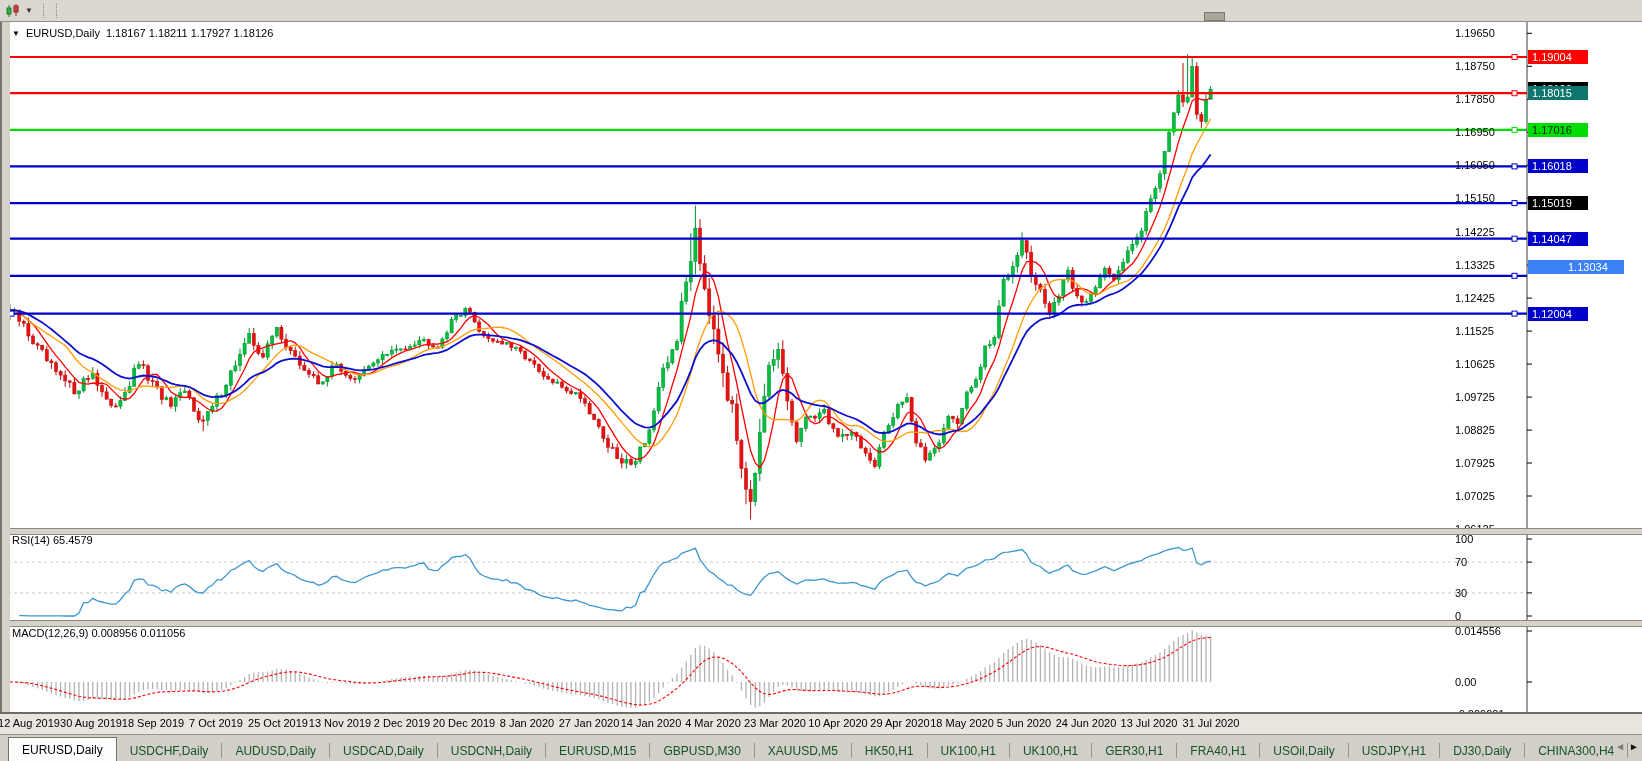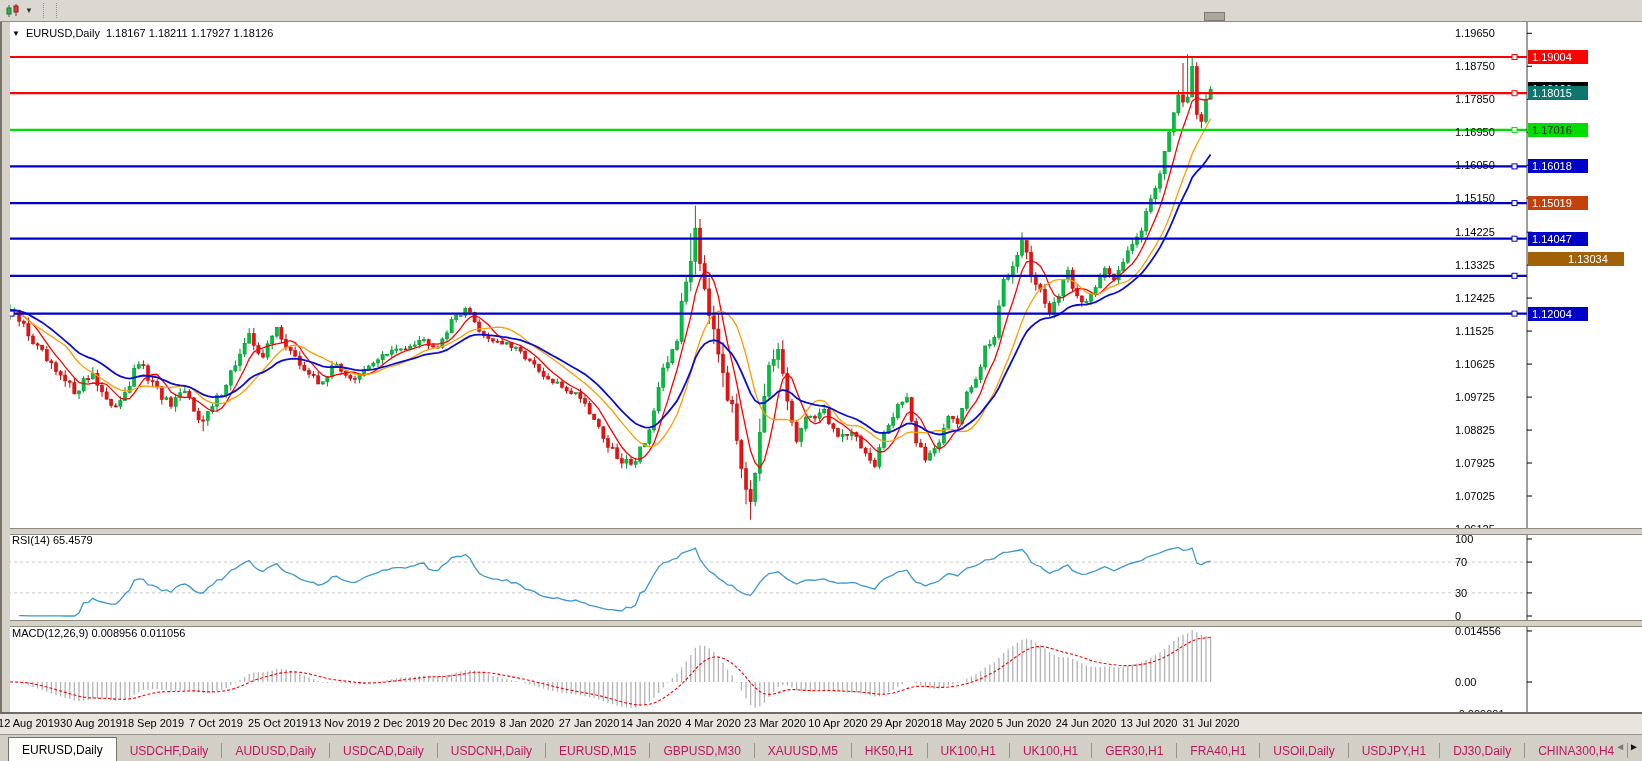--- a/index.html
+++ b/index.html
@@ -30,21 +30,21 @@
   .tick-label{position:absolute;left:1455px;height:13px;line-height:13px;color:#000;z-index:2;white-space:nowrap;}
   .px-label{position:absolute;left:1528px;height:14px;line-height:14px;padding:0 4px 0 4px;min-width:52px;
             z-index:3;white-space:nowrap;}
   .px-label.current{z-index:2;}
   
   .date-strip{position:absolute;left:0;top:714px;width:1642px;height:20px;background:#e8e5de;z-index:3;}
   .date-label{position:absolute;top:3px;transform:translateX(-50%);white-space:nowrap;color:#000;}
   
   .tab-bar{position:absolute;left:0;top:734px;width:1642px;height:27px;background:#d2cfc7;
            border-top:1px solid #989489;display:flex;align-items:flex-end;overflow:hidden;z-index:3;}
-  .tab{height:23px;display:flex;align-items:center;padding:0 13px;font-size:12px;color:#be185d;white-space:nowrap;}
+  .tab{height:23px;display:flex;align-items:center;padding:0 13px;font-size:12px;color:#14532d;white-space:nowrap;}
   .tab.active{background:#fdfdfc;border:1px solid #75726a;border-bottom:none;height:24px;color:#000;margin-left:8px;}
   .tab-sep{height:15px;border-left:1px solid #96938b;margin-bottom:4px;}
   .tab-scroll{position:absolute;right:3px;top:741px;z-index:8;display:flex;gap:4px;font-size:10px;}
   .tab-scroll span{cursor:default;}
 </style>
 </head>
 <body>
 
 <div class="toolbar">
   <div class="tool-icon">
@@ -960,23 +960,23 @@
     <div class="tick-label" style="top: 391px;">1.09725</div>
     <div class="tick-label" style="top: 424px; text-align: right;">1.08825</div>
     <div class="tick-label" style="top: 457px;">1.07925</div>
     <div class="tick-label" style="top: 490px;">1.07025</div>
     <div class="tick-label" style="top: 523px;">1.06125</div>
     <div class="px-label current" style="top: 82px; background: rgb(0, 0, 0); color: rgb(255, 255, 255);">1.18126</div>
     <div class="px-label" style="top: 50px; background: rgb(255, 0, 0); color: rgb(255, 255, 255);">1.19004</div>
     <div class="px-label" style="top: 86px; background: #0f766e; color: rgb(255, 255, 255);">1.18015</div>
     <div class="px-label" style="top: 123px; background: rgb(0, 221, 0); color: rgb(0, 34, 0);">1.17016</div>
     <div class="px-label" style="top: 159px; background: rgb(0, 0, 200); color: rgb(255, 255, 255);">1.16018</div>
-    <div class="px-label" style="top: 196px; background: #c2410c; color: rgb(255, 255, 255);">1.15019</div>
+    <div class="px-label" style="top: 196px; background: #000000; color: rgb(255, 255, 255);">1.15019</div>
     <div class="px-label" style="top: 232px; background: rgb(0, 0, 200); color: rgb(255, 255, 255);">1.14047</div>
-    <div class="px-label" style="top: 252px; background: #a16207; color: rgb(255, 255, 255); padding-left: 40px;">1.13034</div>
+    <div class="px-label" style="top: 260px; background: #3b82f6; color: rgb(255, 255, 255); padding-left: 40px;">1.13034</div>
     <div class="px-label" style="top: 307px; background: rgb(0, 0, 200); color: rgb(255, 255, 255);">1.12004</div>
     <div class="tick-label" style="top: 533px;">100</div>
     <div class="tick-label" style="top: 556px;">70</div>
     <div class="tick-label" style="top: 587px;">30</div>
     <div class="tick-label" style="top: 610px;">0</div>
     <div class="tick-label" style="top: 625px;">0.014556</div>
     <div class="tick-label" style="top: 676px;">0.00</div>
     <div class="tick-label" style="top: 708px;">-0.009001</div>
   </div>
 

